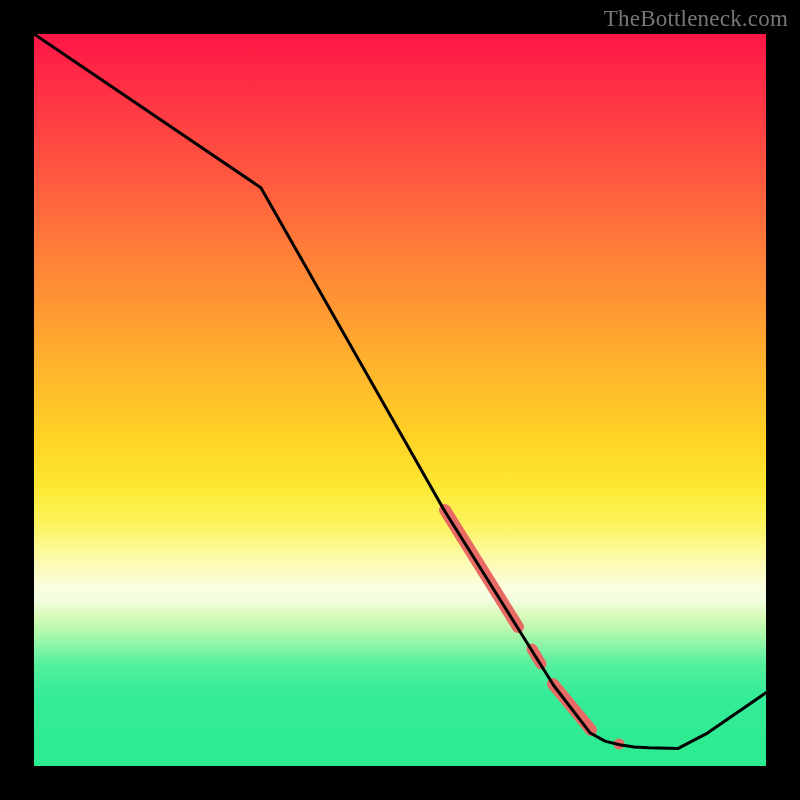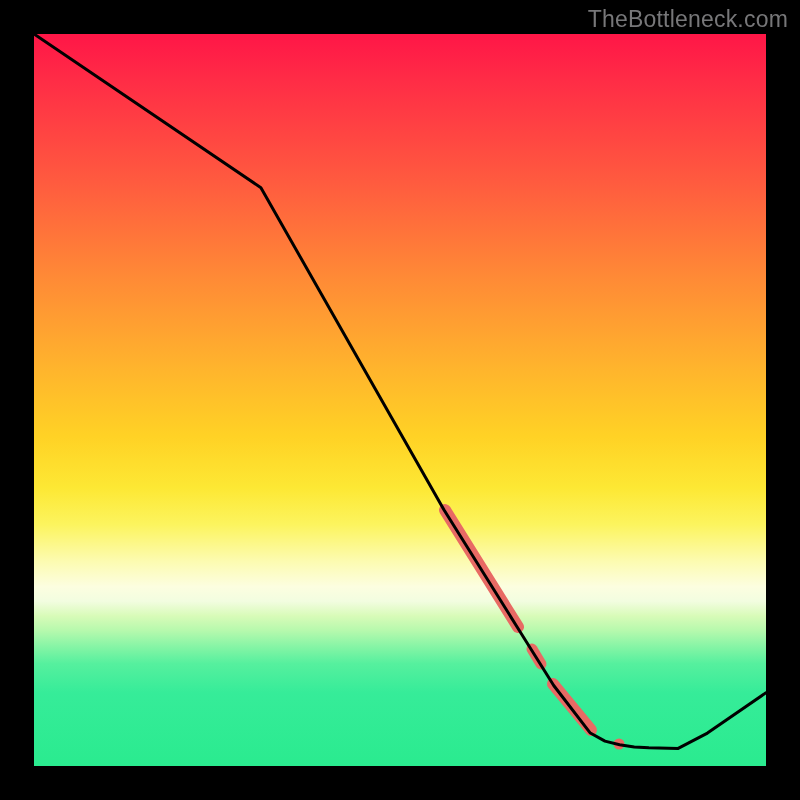--- a/index.html
+++ b/index.html
@@ -9,20 +9,21 @@
     height: 800px;
     overflow: hidden;
     background: #000;
     font-family: Arial, Helvetica, sans-serif;
   }
   .frame {
     position: relative;
     width: 800px;
     height: 800px;
     background: #000;
+    font-family: Liberation Serif, serif;
   }
   .plot-area {
     position: absolute;
     left: 34px;
     top: 34px;
     width: 732px;
     height: 732px;
     
     background: linear-gradient(
       to bottom,

